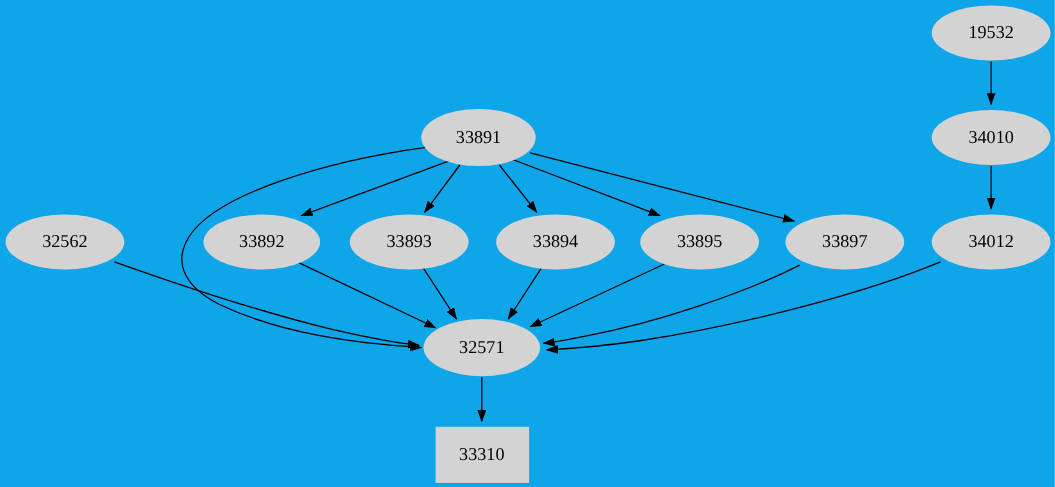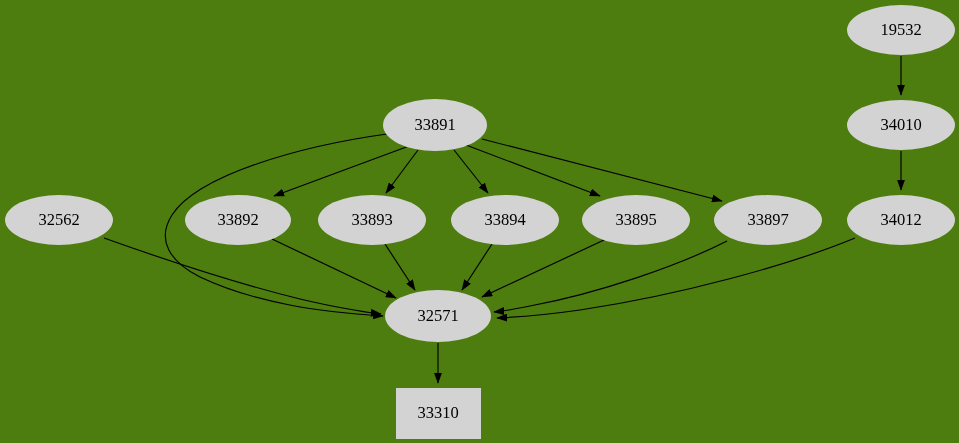--- a/index.html
+++ b/index.html
@@ -8,21 +8,21 @@
     padding: 0;
     background: #ffffff;
   }
   body {
     font-family: "Liberation Serif", "DejaVu Serif", serif;
   }
   #canvas {
     position: relative;
     width: 959px;
     height: 443px;
-    background: #4d7c0f;
+    background: #0ea5e9;
     overflow: hidden;
   }
   #graph-svg {
     position: absolute;
     left: 0;
     top: 0;
     width: 959px;
     height: 443px;
   }
   .node-ellipse {

